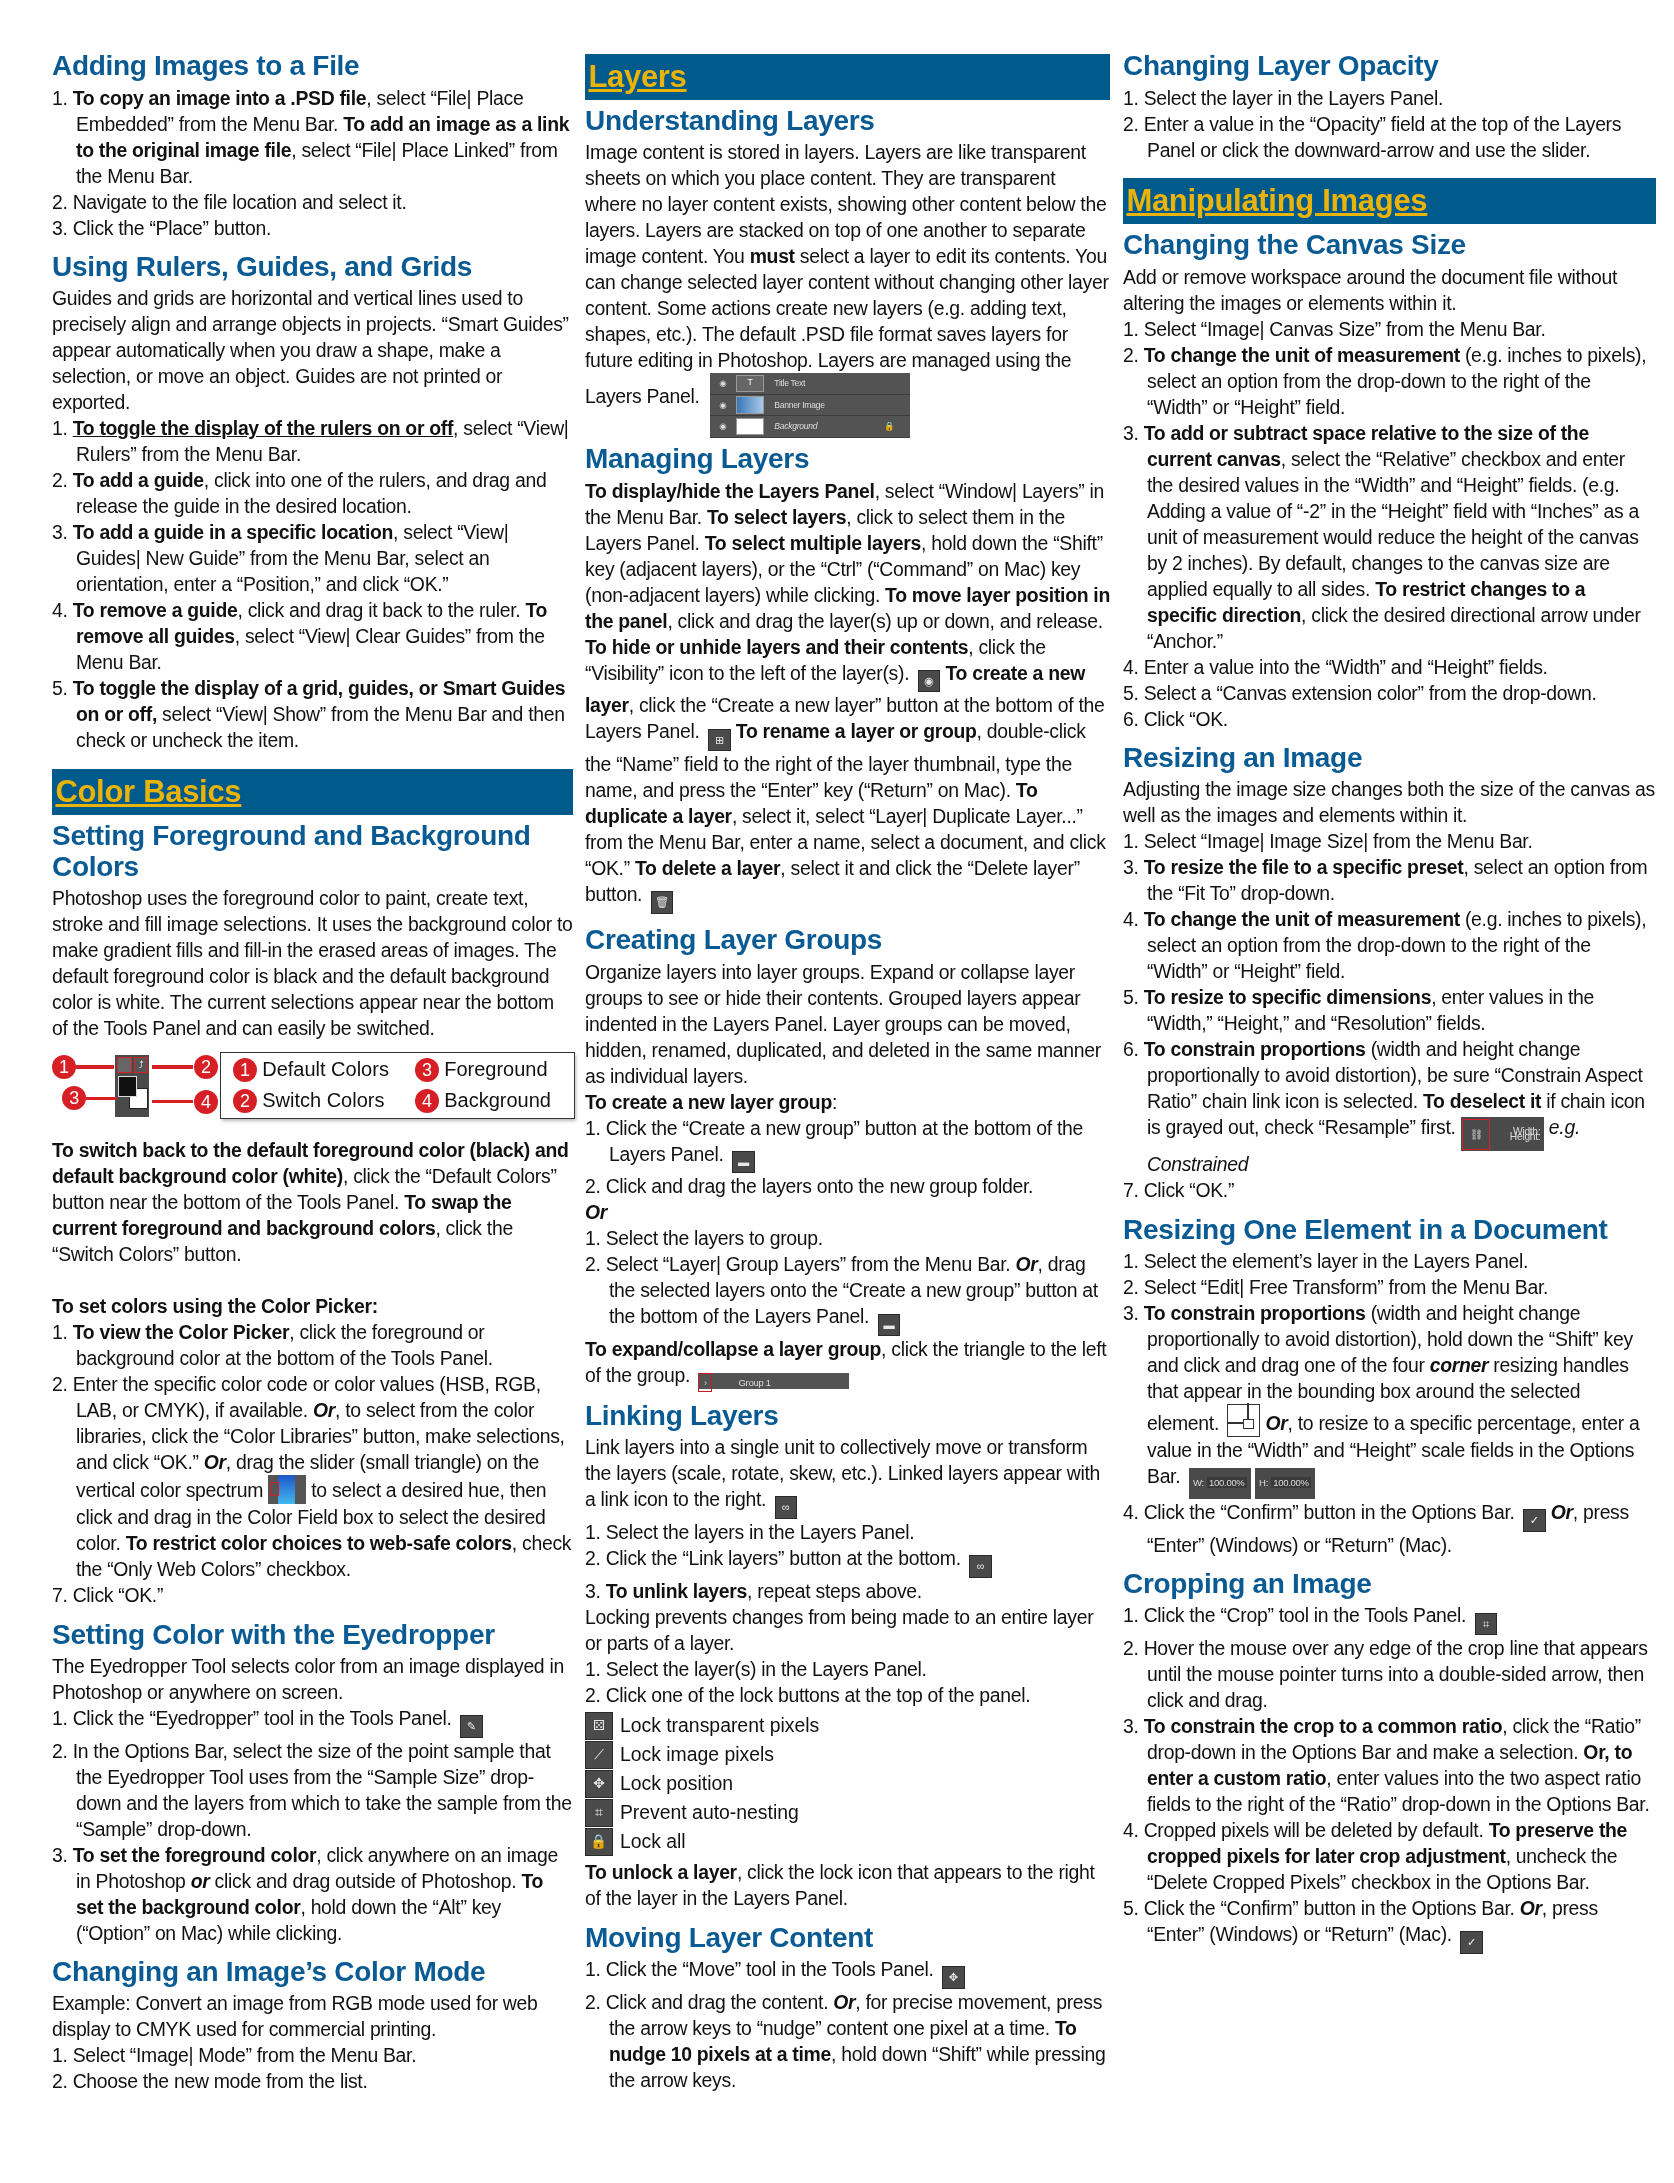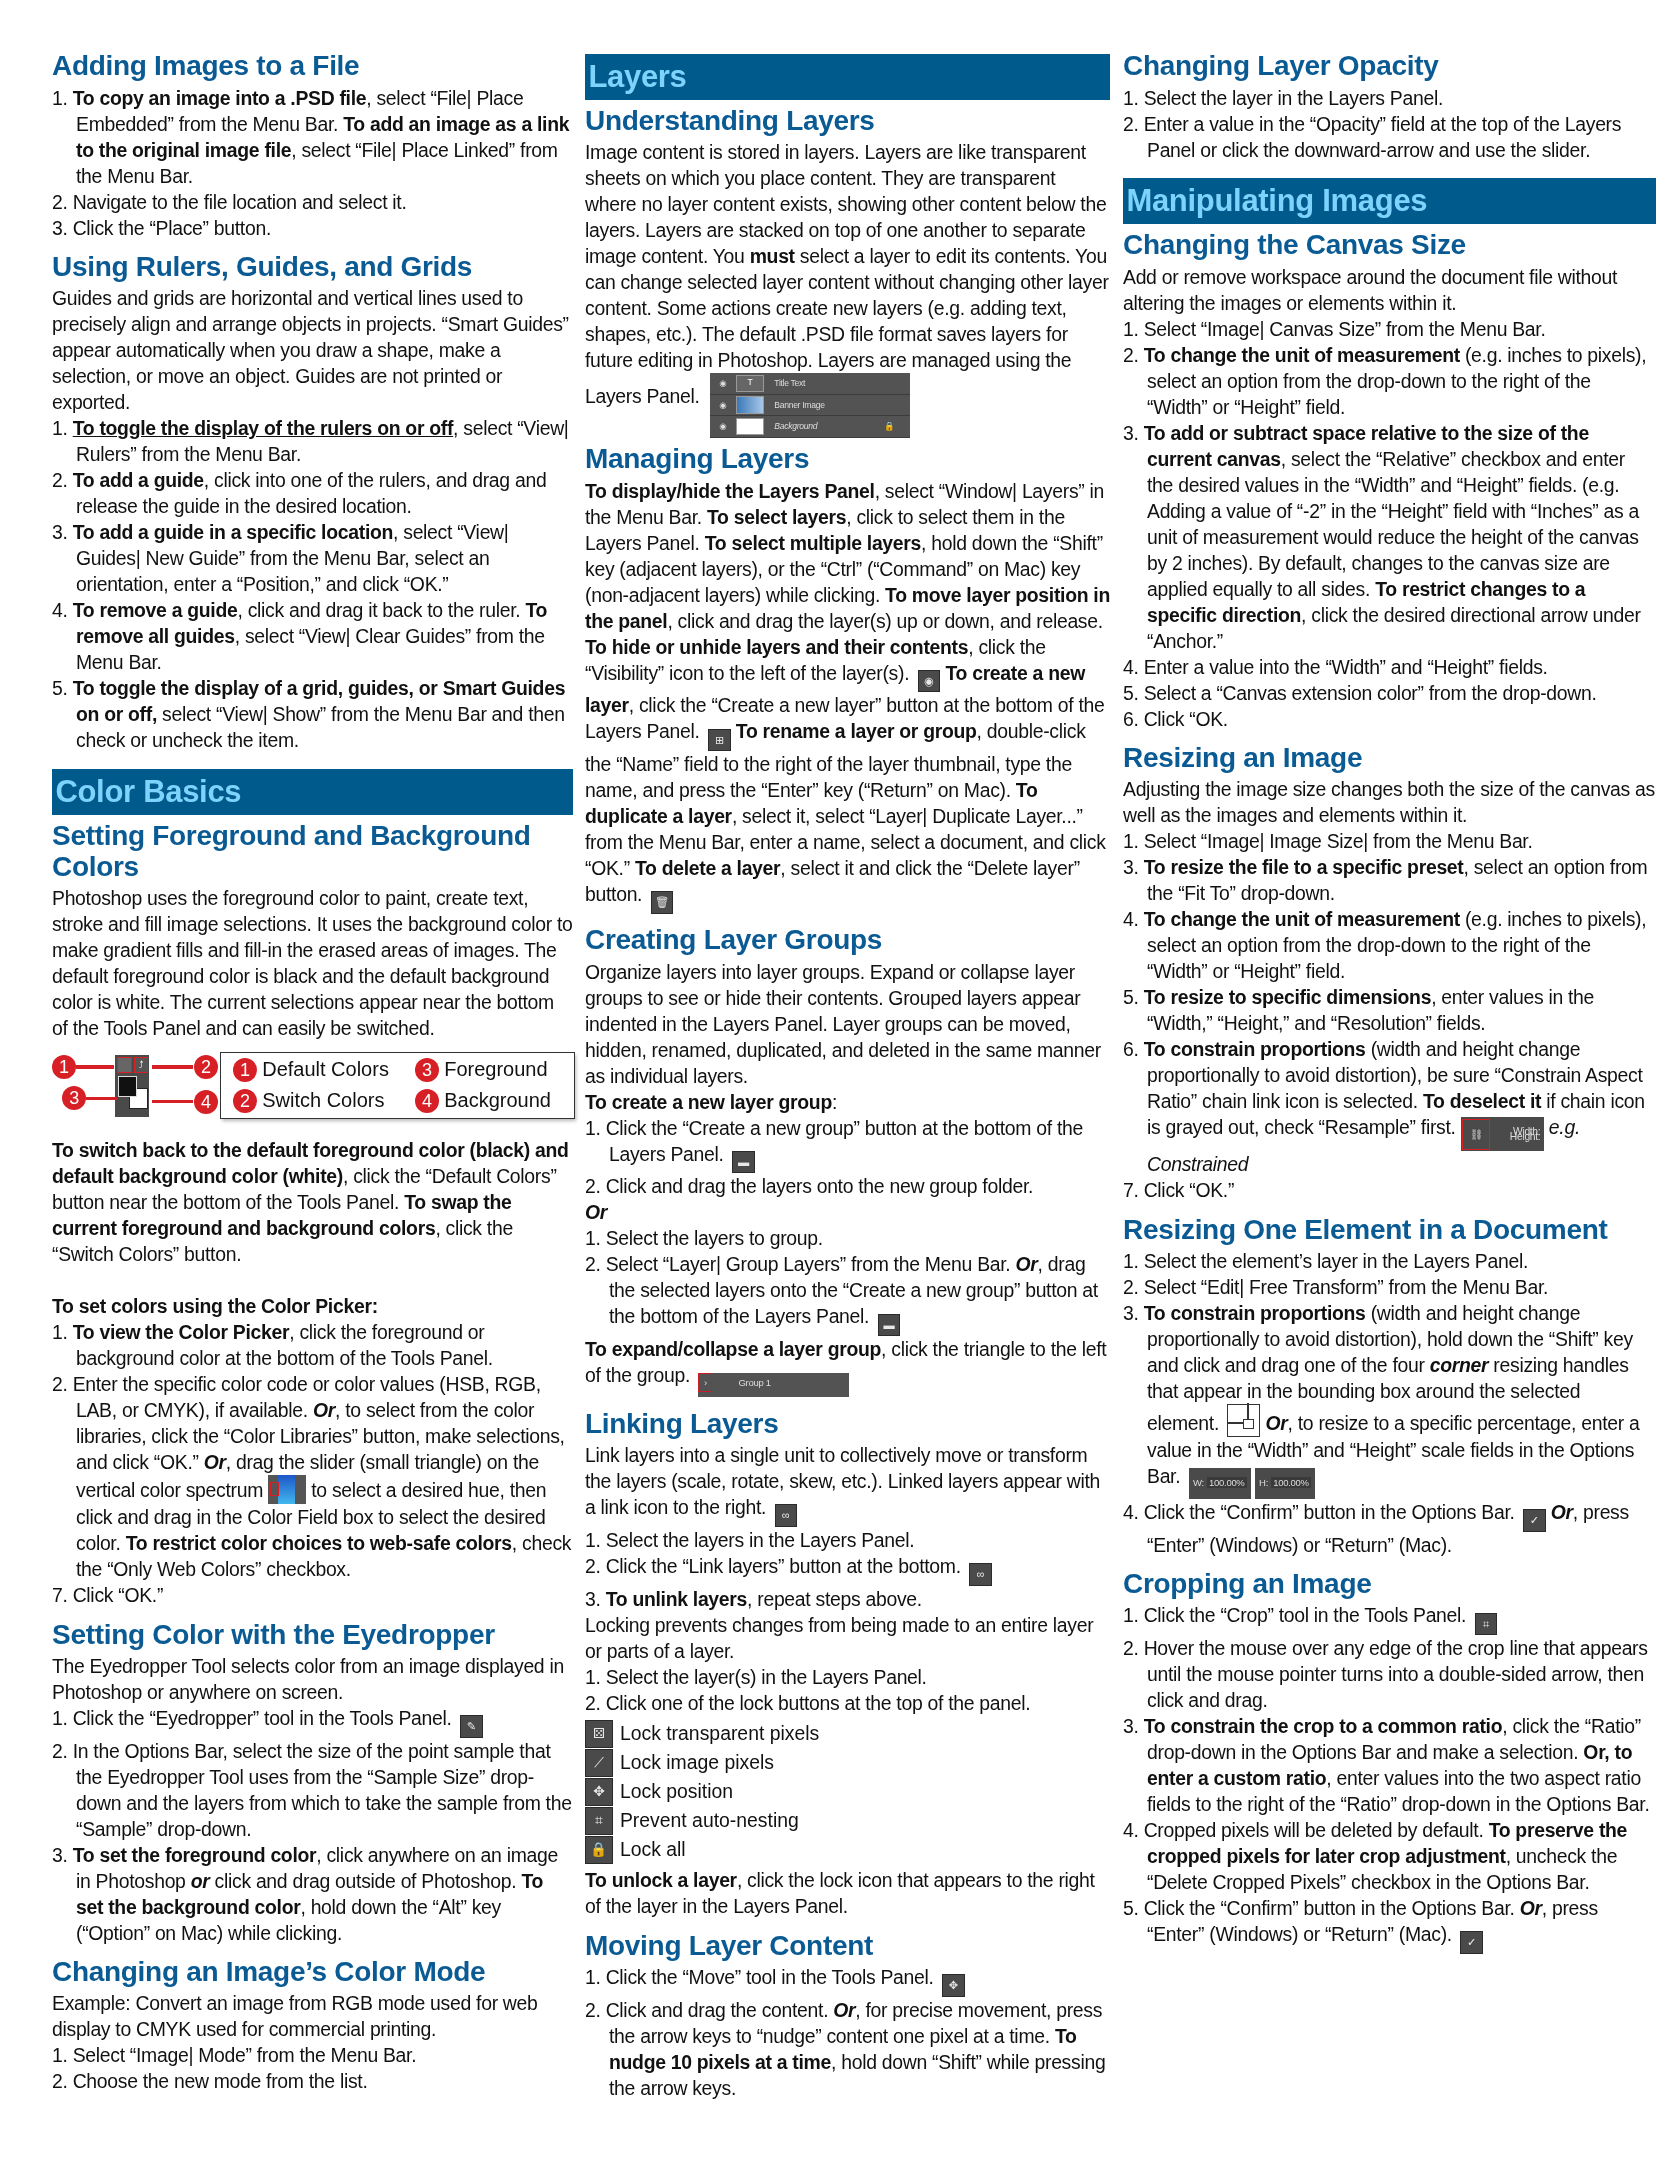--- a/index.html
+++ b/index.html
@@ -3,31 +3,31 @@
 <meta charset="utf-8">
 <style>
   html, body { margin:0; padding:0; background:#ffffff; }
   body { width:1674px; height:2184px; position:relative; overflow:hidden;
          font-family:"Liberation Sans", "DejaVu Sans", sans-serif; color:#111; }
   .col { position:absolute; top:45px; }
   #col1 { left:52px; width:521px; }
   #col2 { left:585px; width:525px; }
   #col3 { left:1123px; width:533px; }
   .h2 { color:#0a5a93; font-weight:bold; font-size:28px; line-height:31px; margin:5.2px 0 3.4px 0; letter-spacing:-0.3px; }
-  .banner { background:#005a8c; color:#7dd3fc; font-weight:bold; font-size:31px; line-height:46px; padding:0 3.4px; margin:12px 0 5.2px 0; letter-spacing:-0.3px; }
+  .banner { background:#005a8c; color:#eab308; font-weight:bold; font-size:31px; line-height:46px; padding:0 3.4px; margin:12px 0 5.2px 0; letter-spacing:-0.3px;text-decoration:underline; }
   p, .li { font-size:19.4px; line-height:26px; margin:0; letter-spacing:-0.3px; }
   .li { padding-left:24px; text-indent:-24px; }
   .ico { display:inline-block; background:#4a4a4a; border:0.9px solid #2a2a2a; width:26px; height:26px; vertical-align:-5.2px; color:#e8e8e8; font-size:13.8px; line-height:26px; text-align:center; text-indent:0; margin-left:3.4px; }
   .ico.sm { width:20.6px; height:20.6px; line-height:20.6px; font-size:11.2px; }
   .layers-panel { display:inline-block; vertical-align:-26px; background:#535353; width:200px; margin-left:10.3px; font-size:8.6px; color:#ddd; }
   .layers-panel .row { height:20.6px; line-height:20.6px; border-bottom:0.9px solid #3c3c3c; display:flex; align-items:center; }
   .layers-panel .row span { text-indent:0; }
   .lp-eye { width:26px; text-align:center; }
   .lp-thumb { width:26px; height:15.5px; margin-right:10.3px; border:0.9px solid #999; background:#666; }
-  .group-bar { display:inline-block; background:#535353; width:151px; height:24px; vertical-align:-4.3px; color:#ddd; font-size:9.5px; line-height:20.6px; text-indent:0; margin-left:3.4px; }
+  .group-bar { display:inline-block; background:#535353; width:151px; height:16px; vertical-align:-4.3px; color:#ddd; font-size:9.5px; line-height:20.6px; text-indent:0; margin-left:3.4px; }
   .group-bar .tri { display:inline-block; border:1.7px solid #c81d25; width:12px; height:17px; line-height:17px; text-align:center; }
   .lockrow { font-size:19.4px; line-height:29px; display:flex; align-items:center; }
   .lockrow .ico { margin:0 6.9px 0 0; }
   .colors-fig { position:relative; height:77px; margin:10.3px 0 8.6px 0; }
   .badge { display:inline-block; width:24px; height:24px; border-radius:50%; background:#d71f26; color:#fff; font-size:18px; line-height:24px; text-align:center; font-weight:normal; }
   .legend-box { position:absolute; left:168px; top:0; width:353px; height:65px; border:0.9px solid #333; box-shadow:1.7px 2.6px 3.4px #bbb; font-size:20px; }
   .legend-box .it { position:absolute; display:flex; align-items:center; gap:5.2px; }
   .tools-mini { position:absolute; left:63px; top:3.4px; width:34px; height:62px; background:#4a4a4a; }
   .arrow { position:absolute; height:3.4px; background:#d71f26; }
   .chain-fig { display:inline-block; background:#4a4a4a; width:83px; height:34px; vertical-align:-17px; color:#ddd; font-size:10.3px; position:relative; text-indent:0; }

